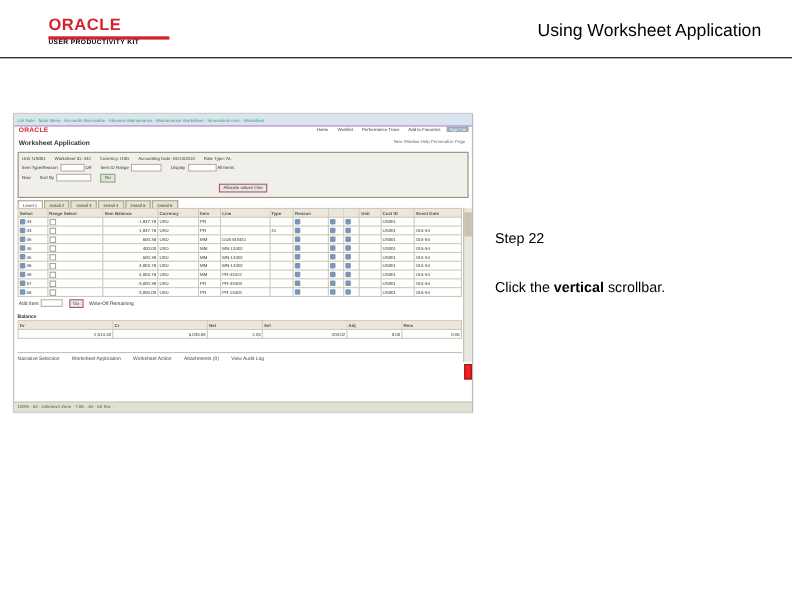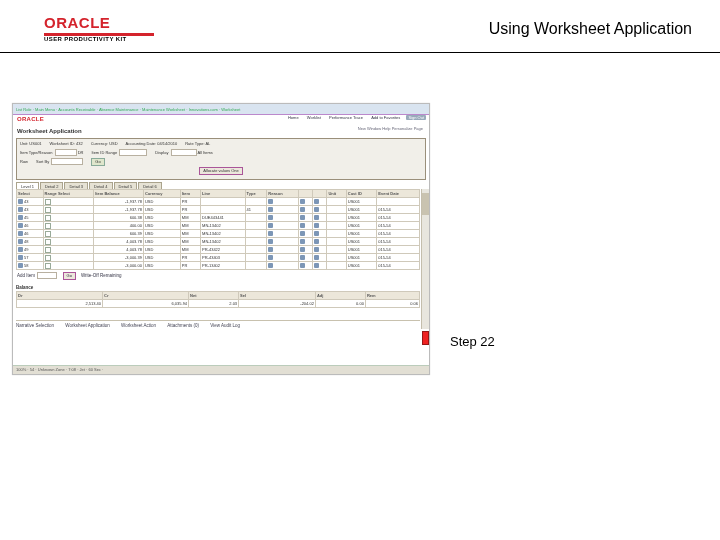--- a/index.html
+++ b/index.html
@@ -7,21 +7,21 @@
 
   
   .page-head{position:relative;height:52px;border-bottom:1px solid #000}
   .brand{position:absolute;left:44px;top:14px}
   .brand-oracle{font:700 15px Arial;letter-spacing:.5px;color:#d4232c}
   .brand-bar{display:block;width:110px;height:3px;background:#d4232c;margin-top:2px}
   .brand-sub{font:700 6px Arial;letter-spacing:.4px;color:#000}
   .page-title{position:absolute;right:28px;top:20px;font:400 16px Arial;color:#000}
 
   
-  .cols{display:flex;align-items:flex-end;padding:50px 18px 0 12px}
+  .cols{display:flex;align-items:center;padding:50px 18px 0 12px}
   .shot{width:416px;height:270px;border:1px solid #bbb;position:relative;
     background:#fff;box-shadow:0 0 1px rgba(0,0,0,.2);font-size:4.5px;color:#333}
   .side{flex:1;padding-left:20px;font:13px Arial;color:#000;line-height:1.7}
   .side .step{margin-bottom:22px}
 
   
   .app-top{height:10px;background:#d9e4f0;display:flex;align-items:center;
     padding:0 3px;border-bottom:1px solid #b8c}
   .crumb{font-size:4px;color:#3a5}
   .oracle2{position:absolute;left:4px;top:12px;font:700 6px Arial;color:#d4232c;
@@ -358,14 +358,17 @@
     <div class="vscroll">
       <div class="thumb"></div>
     </div>
     <div class="hotspot"></div>
 
     <div class="statusbar">100% · 54 · Unknown Zone · 7:08 · Jet · 60 Sec · </div>
   </div>
 
   <div class="side">
     <div class="step">Step 22</div>
+    <div>
+      <span>Click the </span><b>vertical</b><span> scrollbar.</span>
+    </div>
   </div>
 </div>
 
 </body></html>

